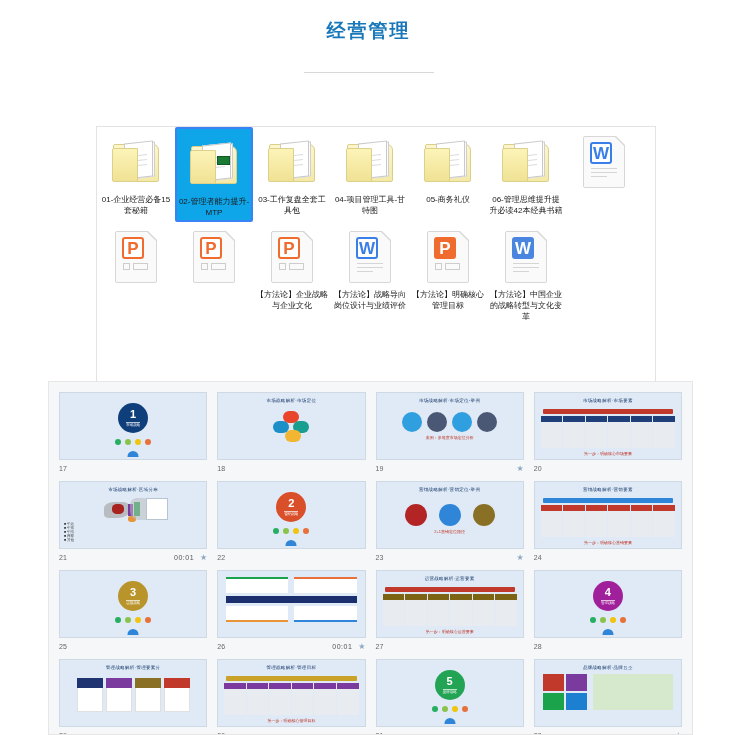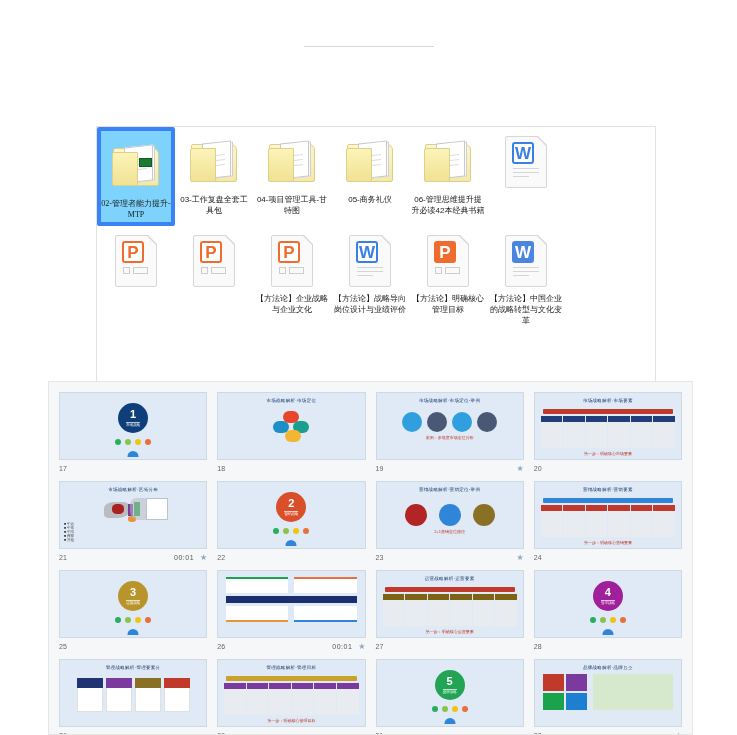--- a/index.html
+++ b/index.html
@@ -29,23 +29,22 @@
     width: 560px; height: 262px;
     background: #ffffff;
     border: 1px solid #e3e3e3;
   }
   .file-row { display: flex; }
   .file-cell {
     width: 78px; padding: 6px 2px 2px 2px;
     display: flex; flex-direction: column; align-items: center;
   }
   .file-cell.selected {
-    background: #7dd3fc; border: 4px solid #3b82f6;
+    background: #0ea5e9; border: 2px solid #3b82f6;
     border-radius: 2px;
-    font-family: Liberation Serif, serif;
   }
   .icon-box { height: 58px; display:flex; align-items:center; justify-content:center; }
   .file-label {
     margin-top: 3px; font-size: 8px; color: #1a1a1a;
     line-height: 11px; text-align: center; width: 74px;
     word-break: break-all;
   }
 
   
   .folder { position: relative; width: 50px; height: 44px; }
@@ -158,25 +157,41 @@
   .t-cards .cb { height:24px; background:#fff; border:1px solid #e0e0e0; border-top:none;}
   .t-flower { position:relative; height:46px; }
   .t-flower i { position:absolute; width:16px; height:12px; border-radius:7px; display:block;}
 </style>
 </head>
 <body>
 
 <div class="page">
 
   <div class="title-wrap">
+    <div class="page-title">经营管理</div>
     <div class="title-rule"></div>
   </div>
 
   <div class="files-panel">
     <div class="file-row" id="row1">
+        <div class="file-cell">
+          <div class="icon-box">
+            <div class="folder">
+              <div class="back"></div>
+              <div class="paper2"></div>
+              <div class="paper">
+                <div class="ln" style="top:12px"></div>
+                <div class="ln" style="top:17px"></div>
+                <div class="ln" style="top:22px"></div>
+              </div>
+              <div class="front"></div>
+            </div>
+          </div>
+          <div class="file-label">01-企业经营必备15套秘籍</div>
+        </div>
         <div class="file-cell selected">
           <div class="icon-box">
             <div class="folder">
               <div class="back"></div>
               <div class="paper2"></div>
               <div class="paper">
                 <div class="ln" style="top:12px"></div>
                 <div class="ln" style="top:17px"></div>
                 <div class="ln" style="top:22px"></div>
               </div>

